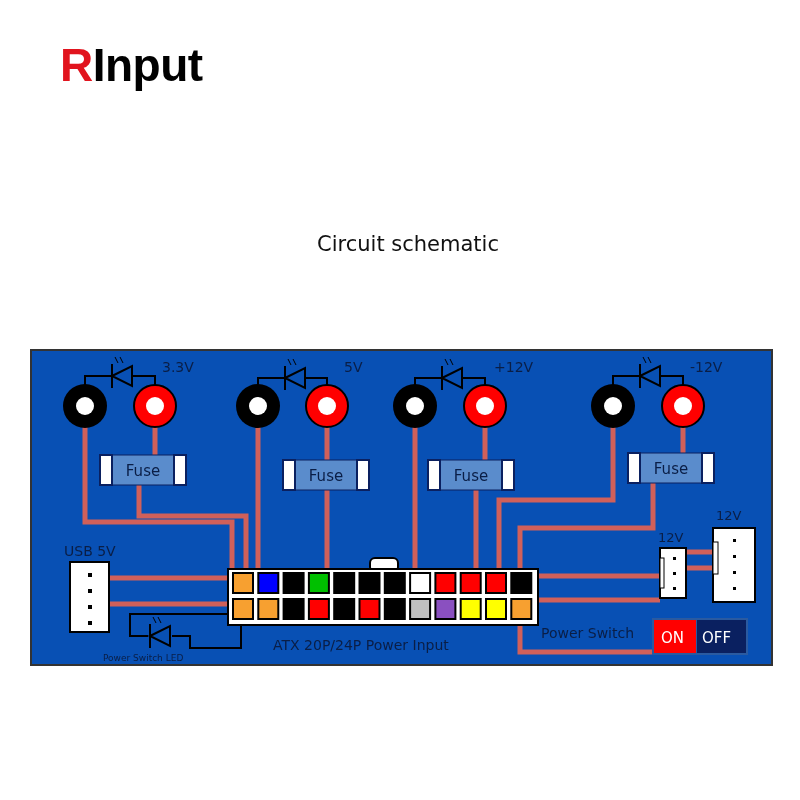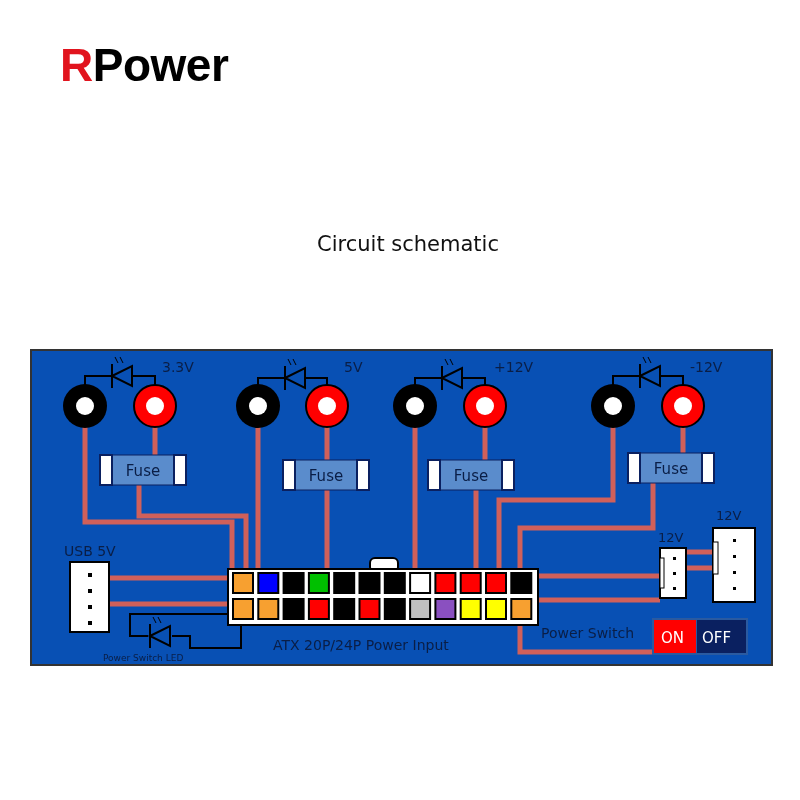--- a/index.html
+++ b/index.html
@@ -7,21 +7,21 @@
   .logo { position:absolute; left:60px; top:40px; font-family:"Liberation Sans", sans-serif; font-weight:bold; font-size:46px; letter-spacing:-0.5px; line-height:50px; }
   .logo .r { color:#e1141e; }
   .logo .g { color:#000; }
   .title { position:absolute; left:0; width:816px; top:232px; text-align:center; font-family:"DejaVu Sans", sans-serif; font-size:21px; color:#111; }
   svg#board { position:absolute; left:0; top:0; }
   .lbl { font-family:"DejaVu Sans", sans-serif; fill:#0a1e46; }
 </style>
 </head>
 <body>
 
-<div class="logo"><span class="r">R</span><span class="g">Power</span></div>
+<div class="logo"><span class="r">R</span><span class="g">Input</span></div>
 
 <div class="title">Circuit schematic</div>
 
 <svg id="board" width="800" height="800" viewBox="0 0 800 800">
 
   <rect x="31" y="350" width="741" height="315" fill="#0850b4" stroke="#333" stroke-width="2"></rect>
 
   <g fill="none" stroke="#d0605a" stroke-width="5">
 
     <polyline points="85,408 85,522 232,522 232,572"></polyline>

